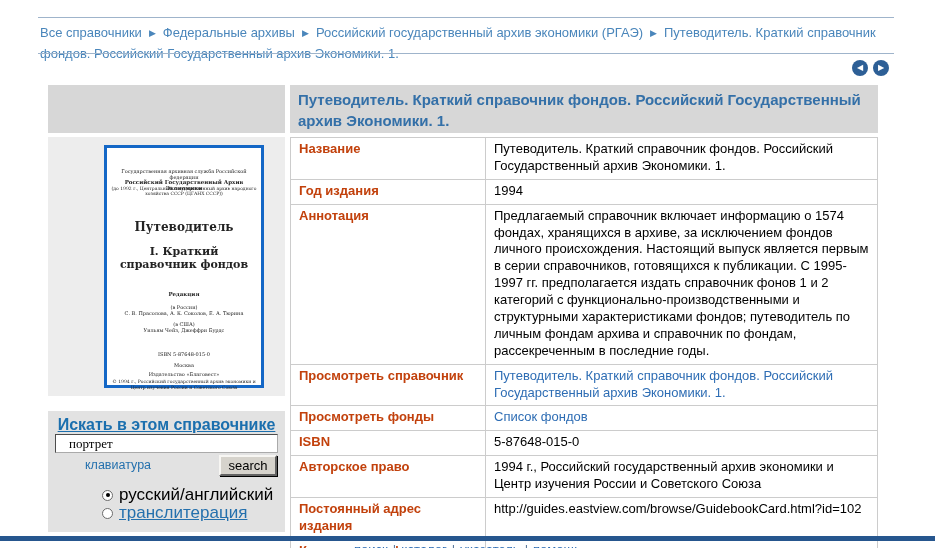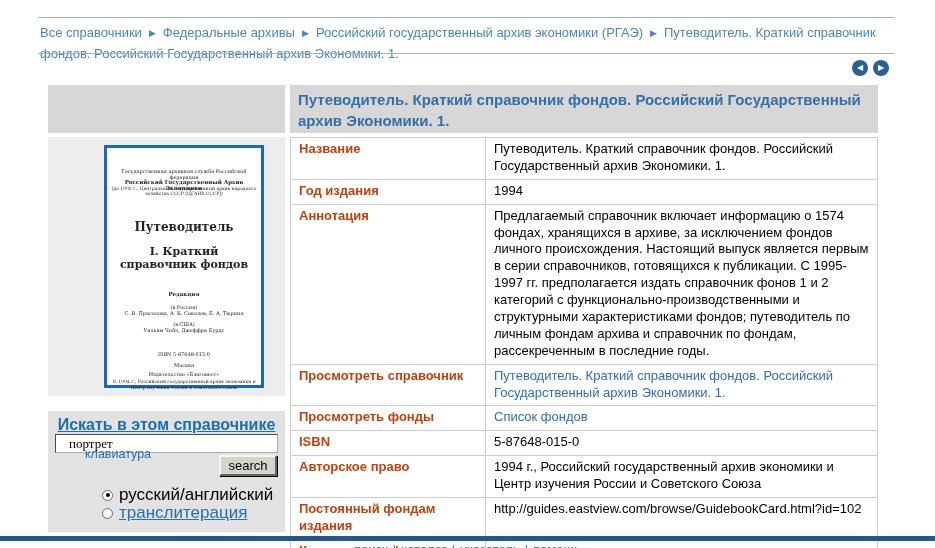--- a/index.html
+++ b/index.html
@@ -44,21 +44,21 @@
   .cv-publisher  { top:223px; font-size:5px; }
   .cv-copyright  { top:231px; font-size:4.5px; line-height:1.3; }
 
   
   .search-block { position:absolute; left:48px; top:411px; width:237px; height:121px; background:#e2e2e2; }
   .search-title { position:absolute; top:5px; left:0; width:100%; text-align:center;
     color:#1b6fae; font-weight:bold; font-size:16px; text-decoration:underline; }
   .search-input { position:absolute; left:7px; top:23px; width:223px; height:19px;
     border:1px solid #4c4c4c; border-right-color:#aaa; border-bottom-color:#aaa;
     background:#fff; font-size:13px; padding:0 13px; font-family:Liberation Serif, serif; }
-  .keyboard-link { position:absolute; left:37px; top:36px; color:#2470ad; font-size:12.5px; cursor:pointer; }
+  .keyboard-link { position:absolute; left:37px; top:47px; color:#2470ad; font-size:12.5px; cursor:pointer; }
   .search-button { position:absolute; left:171px; top:44px; width:58px; height:21px;
     background:#d6d3cc; font-size:13px; font-family:"Liberation Sans", sans-serif;
     border:2px solid; border-color:#f7f6f3 #636363 #636363 #f7f6f3;
     box-shadow:1px 1px 0 #000; cursor:pointer; }
   .radio-row { position:absolute; left:54px; display:flex; align-items:center; gap:6px; font-size:17px; }
   .radio-row-1 { top:74px; }
   .radio-row-2 { top:92px; }
   .radio { width:11px; height:11px; border-radius:50%; background:#fff;
     border:1px solid #6b6b6b; position:relative; cursor:pointer; flex:0 0 auto; }
   .radio.checked::after { content:""; position:absolute; left:2.5px; top:2.5px; width:4px; height:4px;
@@ -164,21 +164,21 @@
   </div>
   <div class="drow r-h1">
     <div class="dlabel">ISBN</div>
     <div class="dvalue">5-87648-015-0</div>
   </div>
   <div class="drow r-h2b">
     <div class="dlabel">Авторское право</div>
     <div class="dvalue">1994 г., Российский государственный архив экономики и Центр изучения России и Советского Союза</div>
   </div>
   <div class="drow r-url">
-    <div class="dlabel">Постоянный фондам издания</div>
+    <div class="dlabel">Постоянный адрес издания</div>
     <div class="dvalue">http://guides.eastview.com/browse/GuidebookCard.html?id=102</div>
   </div>
   <div class="drow r-h2b drow-contact">
     <div class="dlabel">Контактная информация архива</div>
     <div class="dvalue">http://www.rusarchives.ru/federal/rgae/index.shtml</div>
   </div>
 </div>
 
 <div class="footer-bar"></div>
 

